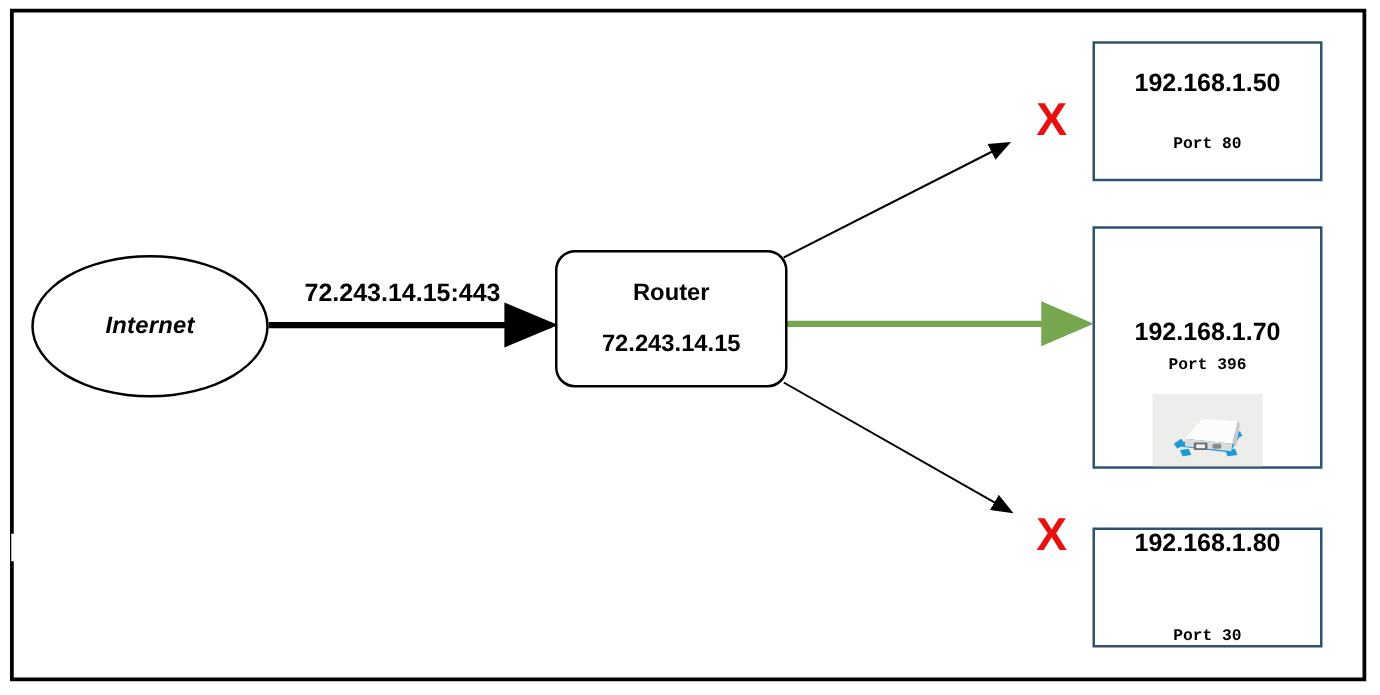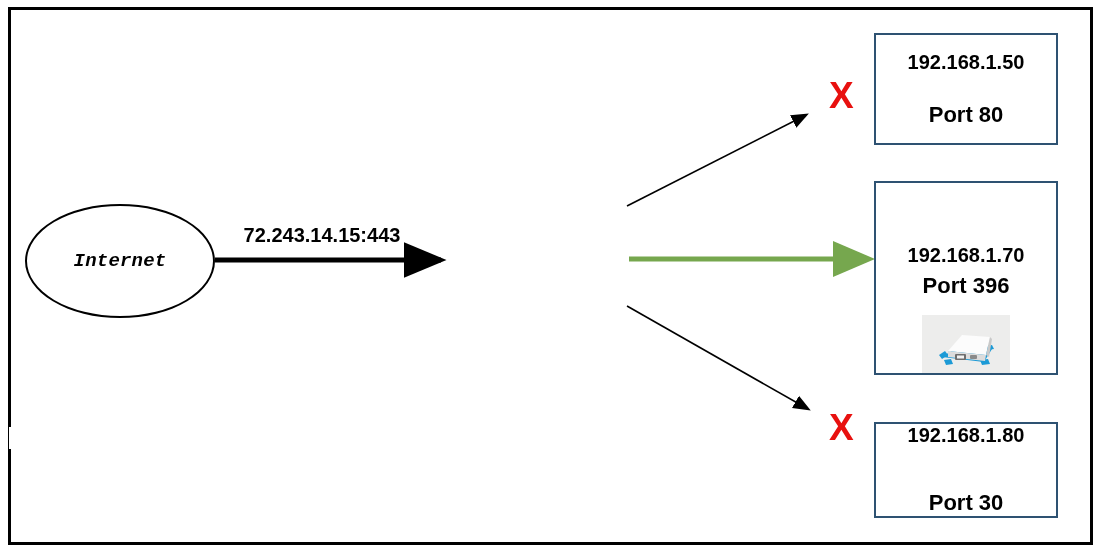--- a/index.html
+++ b/index.html
@@ -54,21 +54,20 @@
     top: 204px;
     width: 190px;
     height: 114px;
     border: 2px solid #000000;
     border-radius: 50%;
     box-sizing: border-box;
     background: #ffffff;
     display: flex;
     align-items: center;
     justify-content: center;
-    font-family: Liberation Mono, monospace;
   }
   .internet-label {
     font-size: 19px;
     font-weight: bold;
     font-style: italic;
     color: #000000;
     letter-spacing: .2px;
   }
   
   .wan-label {
@@ -121,23 +120,24 @@
   }
   .host-node.host-1 { top: 33px;  width: 184px; height: 112px; justify-content: center; }
   .host-node.host-2 { top: 181px; width: 184px; height: 194px; justify-content: flex-end; padding-top: 30px; }
   .host-node.host-3 { top: 422px; width: 184px; height: 96px;  justify-content: space-between; }
   .host-ip {
     font-size: 20px;
     font-weight: bold;
     color: #000000;
   }
   .host-port {
-    font-size: 22px;
-    font-weight: bold;
-    color: #000000;
+    font-size: 13px;
+    font-weight: bold;
+    color: #000000;
+    font-family: Liberation Mono, monospace;
   }
   .host-1 .host-ip { margin-bottom: 28px; }
   .host-3 .host-ip { margin-bottom: 28px; }
   .host-2 .host-ip { margin-bottom: 6px; }
   
   .device-photo {
     position: relative;
     margin-top: 16px;
     width: 88px;
     height: 58px;
@@ -185,20 +185,24 @@
 
     <line x1="627" y1="306" x2="808" y2="409" stroke="#000000" stroke-width="1.6" marker-end="url(#arrow-black-thin)"></line>
   </svg>
 
   <div class="internet-node">
     <span class="internet-label">Internet</span>
   </div>
 
   <div class="wan-label">72.243.14.15:443</div>
 
+  <div class="router-node">
+    <span class="router-title">Router</span>
+    <span class="router-ip">72.243.14.15</span>
+  </div>
 
   <div class="host-node host-1">
     <span class="host-ip">192.168.1.50</span>
     <span class="host-port">Port 80</span>
   </div>
   <div class="block-marker block-1">X</div>
 
   <div class="host-node host-2">
     <span class="host-ip">192.168.1.70</span>
     <span class="host-port">Port 396</span>

